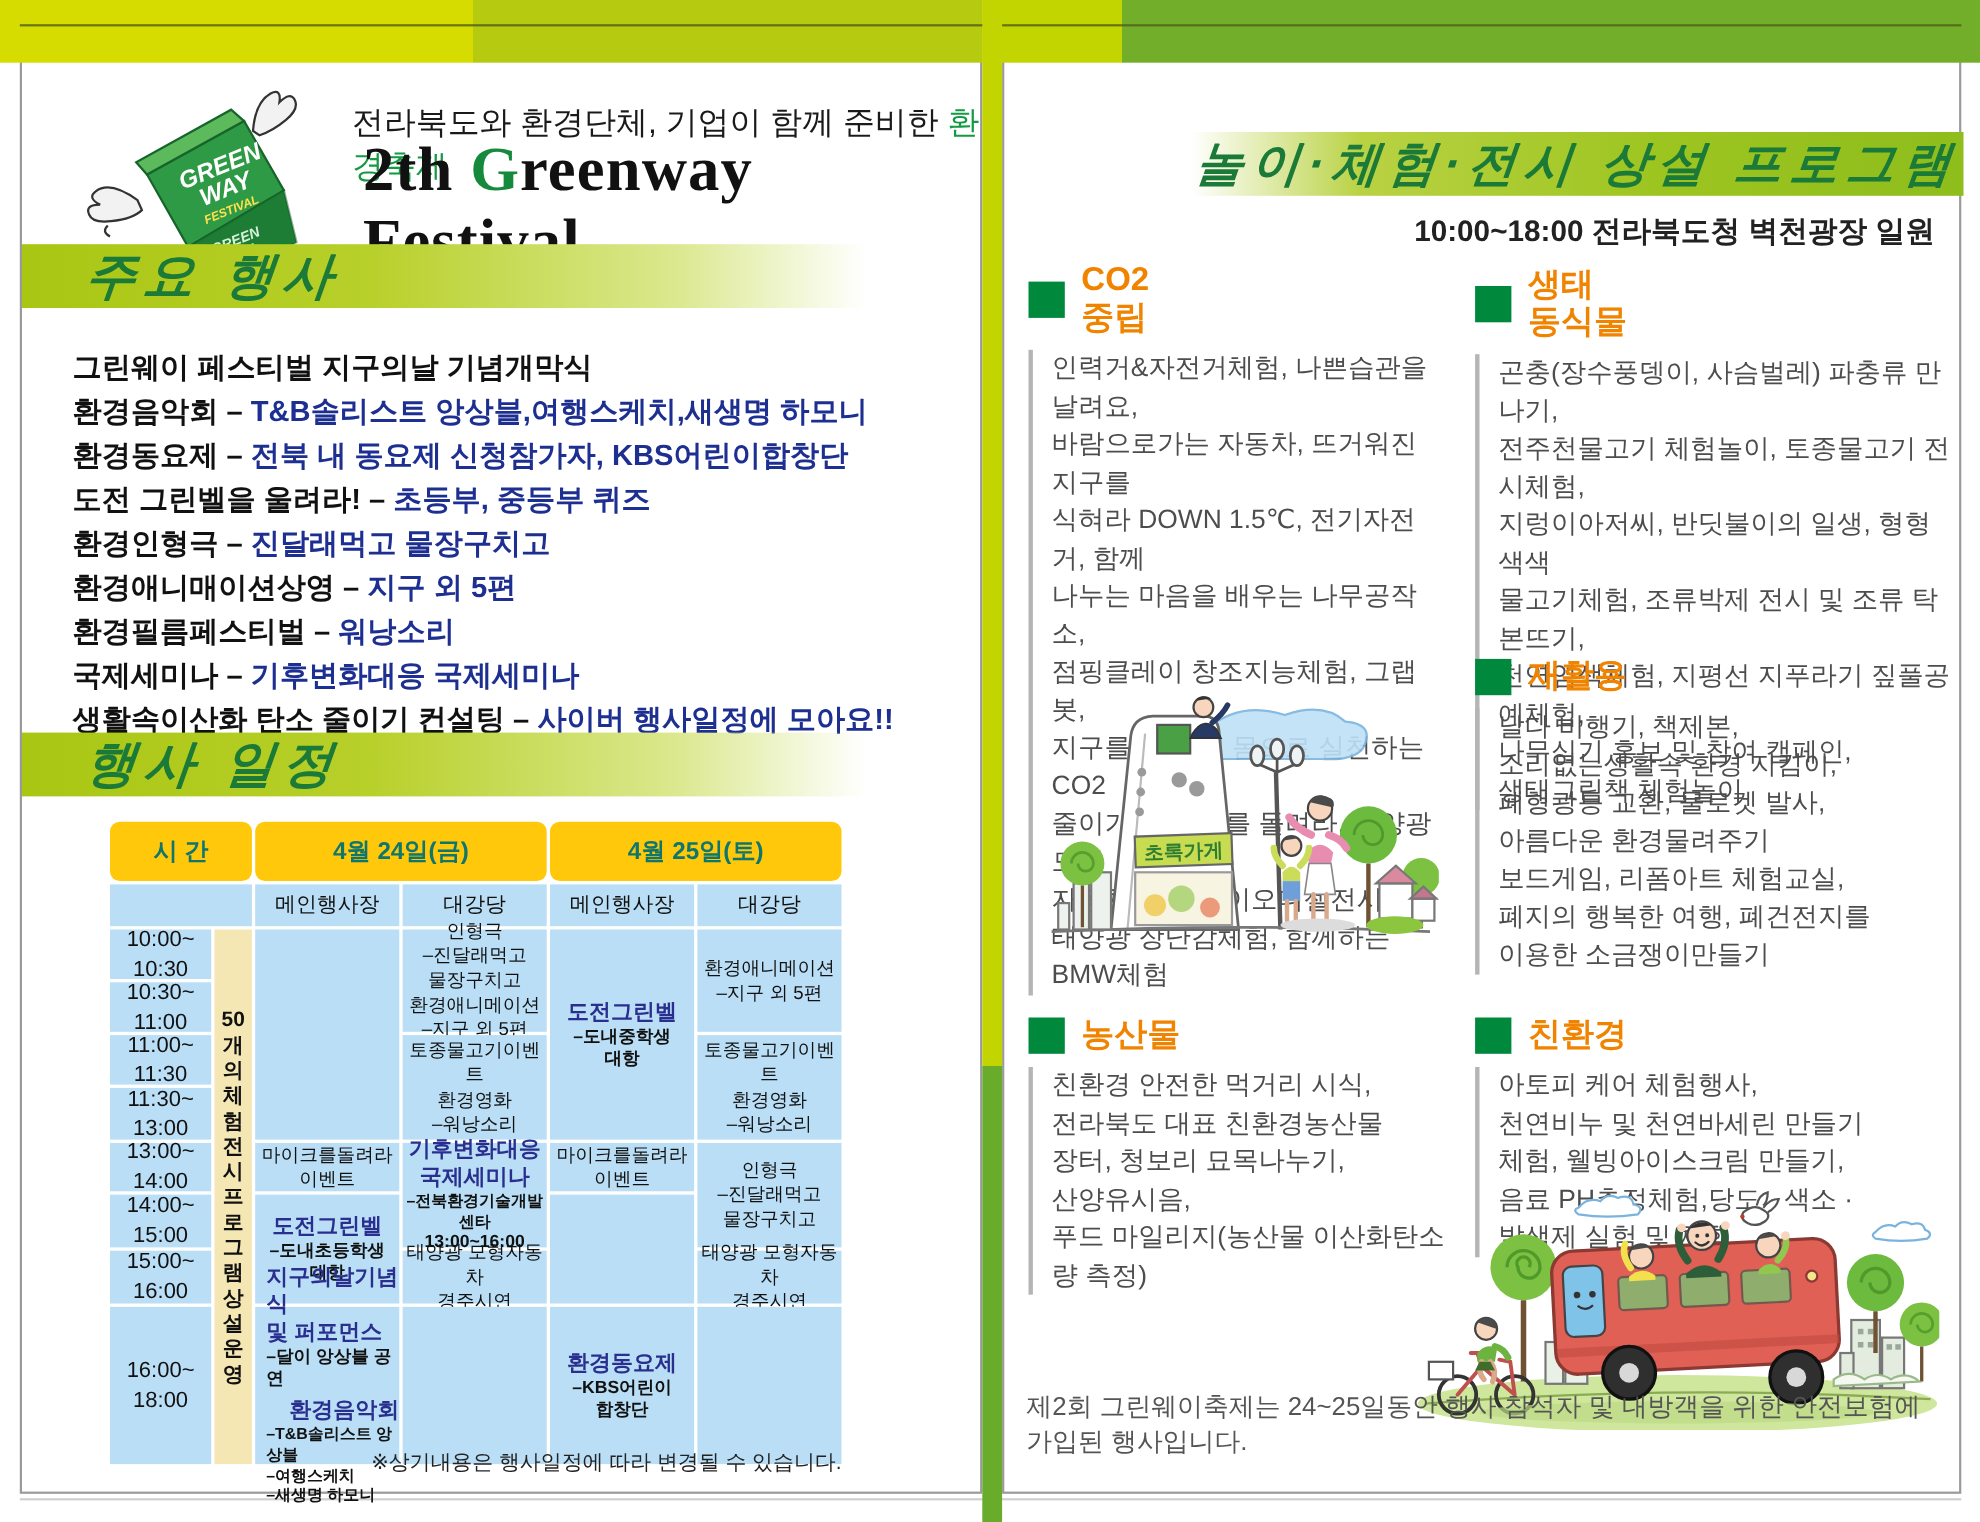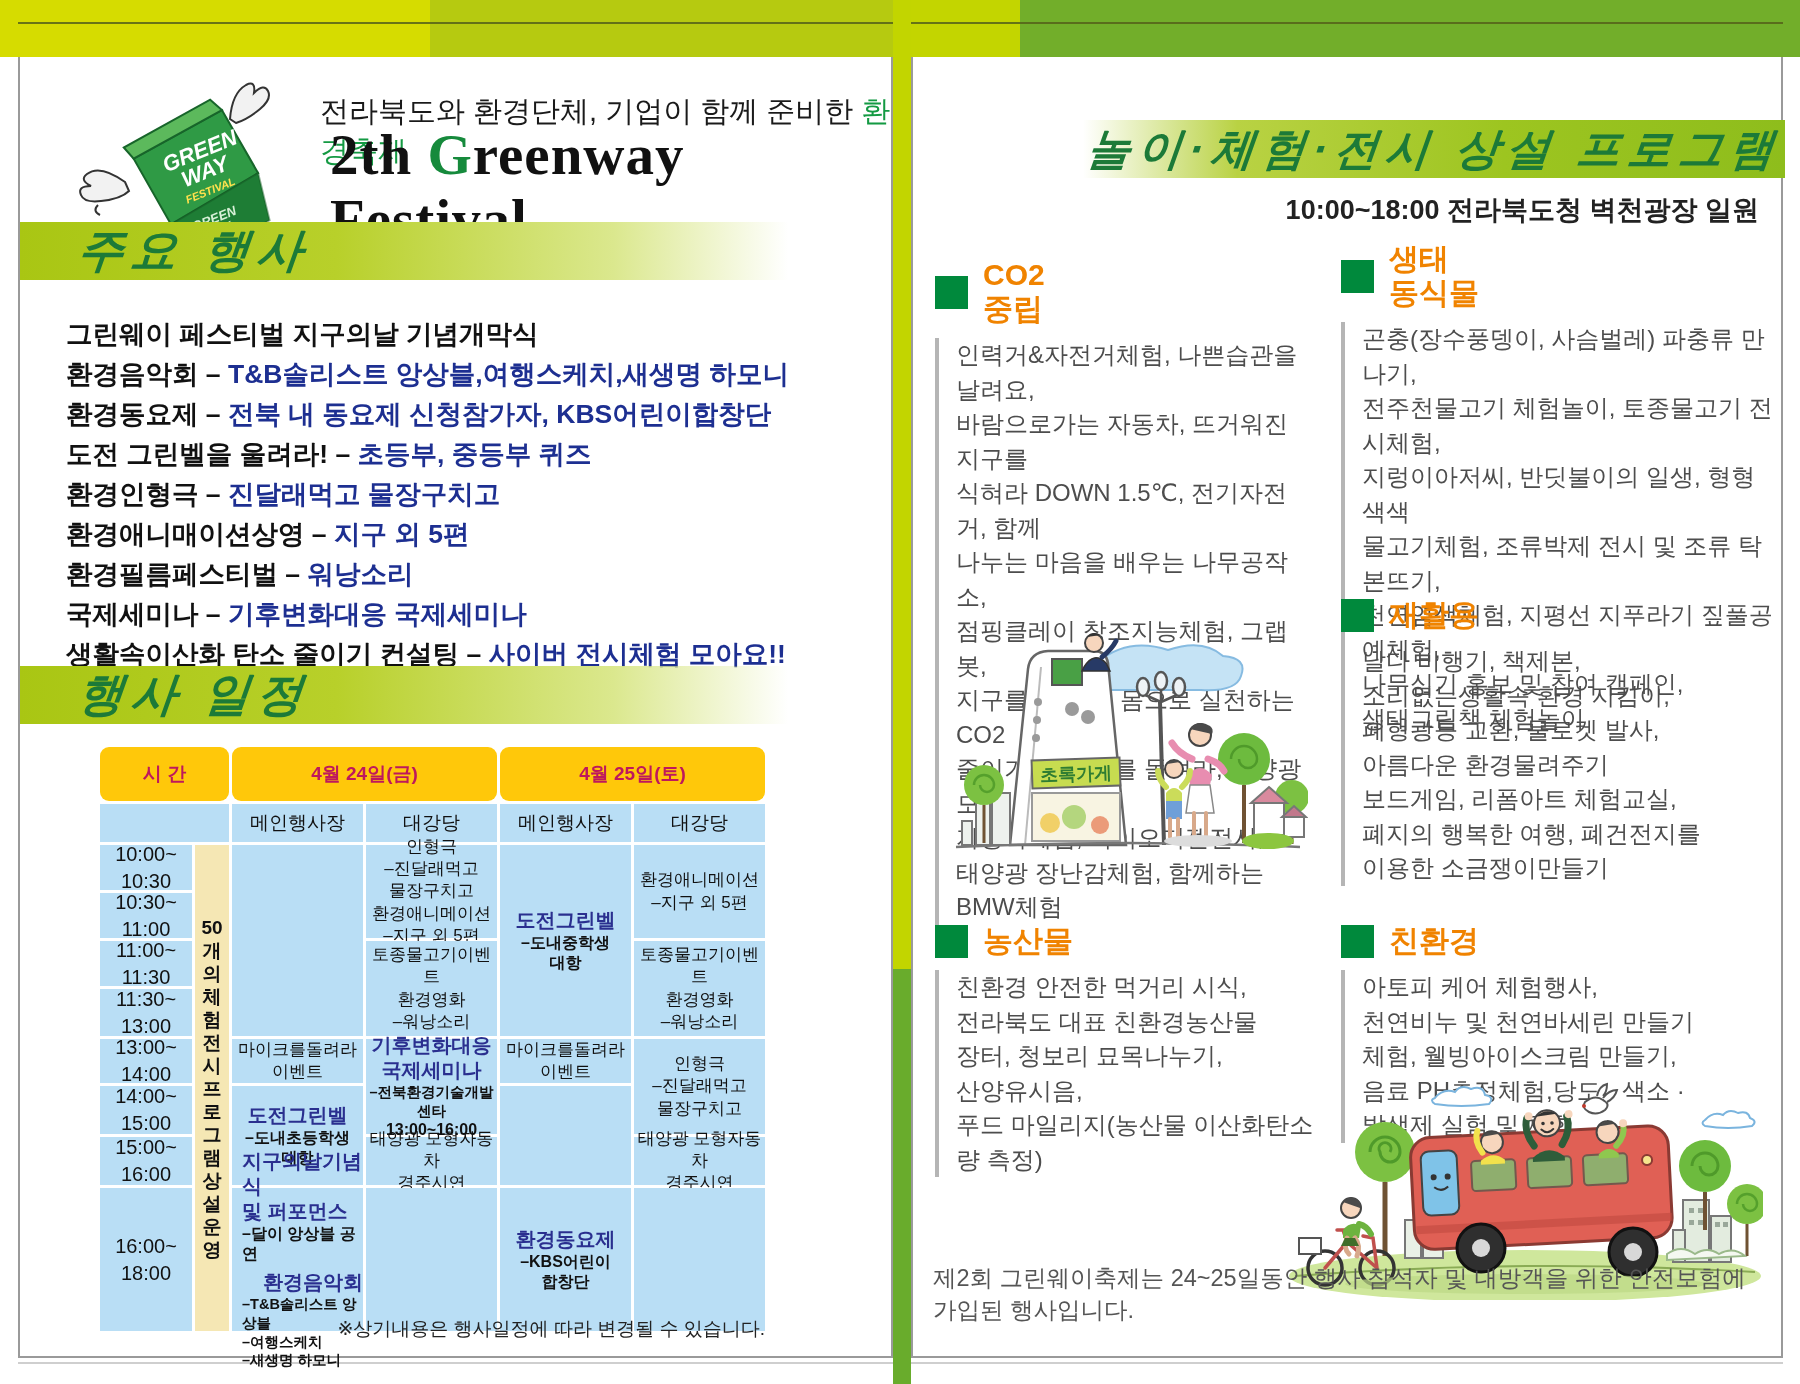--- a/index.html
+++ b/index.html
@@ -35,21 +35,21 @@
   .main-title .green{color:#168a3c;}
 
   .event-list{line-height:40px;font-size:26.5px;font-weight:bold;color:#111;}
   .ev-blue{color:#1d2f91;}
 
   
   .sched{display:grid;grid-template-columns:92px 34px repeat(4,1fr);
     grid-template-rows:54px 38px 45px 45px 45px 47px 44px 48px 48px 143px;
     gap:3px;width:665px;}
   .hcell{background:#ffc80a;border-radius:9px;display:flex;align-items:center;justify-content:center;
-    font-size:19px;font-weight:bold;color:#be185d;}
+    font-size:22px;font-weight:bold;color:#0f766e;}
   .bcell{background:#b9def5;display:flex;flex-direction:column;align-items:center;justify-content:center;
     font-size:17px;color:#111;text-align:center;line-height:1.3;}
   .subh{font-size:19px;}
   .tcell{font-size:20px;line-height:1.35;}
   .cream{background:#f5e7b4;font-size:19px;font-weight:bold;line-height:23px;}
   .navy{color:#2a2f8f;font-weight:bold;font-size:20px;line-height:1.25;}
   .cellsub{font-weight:bold;font-size:16px;line-height:1.25;}
   .cellsub-sm{font-weight:bold;font-size:14.5px;line-height:1.3;}
   .cell-left{align-items:flex-end;text-align:left;padding-left:10px;box-sizing:border-box;}
   .footnote{font-size:19px;color:#222;text-align:right;}
@@ -103,21 +103,21 @@
 
   <div class="abs event-list" style="left:46px;top:292px;">
     <div><span>그린웨이 페스티벌 지구의날 기념개막식</span><span class="ev-blue"></span></div>
     <div><span>환경음악회 – </span><span class="ev-blue">T&amp;B솔리스트 앙상블,여행스케치,새생명 하모니</span></div>
     <div><span>환경동요제 – </span><span class="ev-blue">전북 내 동요제 신청참가자, KBS어린이합창단</span></div>
     <div><span>도전 그린벨을 울려라! – </span><span class="ev-blue">초등부, 중등부 퀴즈</span></div>
     <div><span>환경인형극 – </span><span class="ev-blue">진달래먹고 물장구치고</span></div>
     <div><span>환경애니매이션상영 – </span><span class="ev-blue">지구 외 5편</span></div>
     <div><span>환경필름페스티벌 – </span><span class="ev-blue">워낭소리</span></div>
     <div><span>국제세미나 – </span><span class="ev-blue">기후변화대응 국제세미나</span></div>
-    <div><span>생활속이산화 탄소 줄이기 컨설팅 – </span><span class="ev-blue">사이버 전시체험  모아요!!</span></div>
+    <div><span>생활속이산화 탄소 줄이기 컨설팅 – </span><span class="ev-blue">사이버 행사일정에  모아요!!</span></div>
   </div>
 
   <div class="banner banner-l" style="top:644px;">
     <span class="banner-text" style="margin-left:58px;">행사 일정</span>
   </div>
 
   <div class="abs sched" style="left:80px;top:725px;">
 
     <div class="hcell" style="grid-column:1/3;grid-row:1;">
         <span>시   간</span>
@@ -242,21 +242,21 @@
   <div class="abs footnote" style="left:80px;top:1294px;width:665px;">※상기내용은 행사일정에 따라 변경될 수 있습니다.</div>
 </div>
 
 <div class="page" id="page-right">
 
   <div class="banner banner-r" style="left:170px;top:98px;width:702px;">
     <span class="banner-text" style="font-size:44px;">놀이·체험·전시 상설 프로그램</span>
   </div>
   <div class="abs subtitle" style="right:22px;top:170px;">10:00~18:00 전라북도청 벽천광장 일원</div>
 
-  <div class="abs" style="left:22px;top:236px;width:372px;">
+  <div class="abs" style="left:22px;top:216px;width:372px;">
     <div class="sect-head">
       <div class="gsq"></div>
       <div class="sect-title pre">CO2
 중립</div>
     </div>
     <div class="sect-body pre">인력거&amp;자전거체험, 나쁜습관을 날려요,
 바람으로가는 자동차, 뜨거워진 지구를
  식혀라 DOWN 1.5℃, 전기자전거, 함께
 나누는 마음을 배우는 나무공작소,
 점핑클레이 창조지능체험, 그랩봇,

